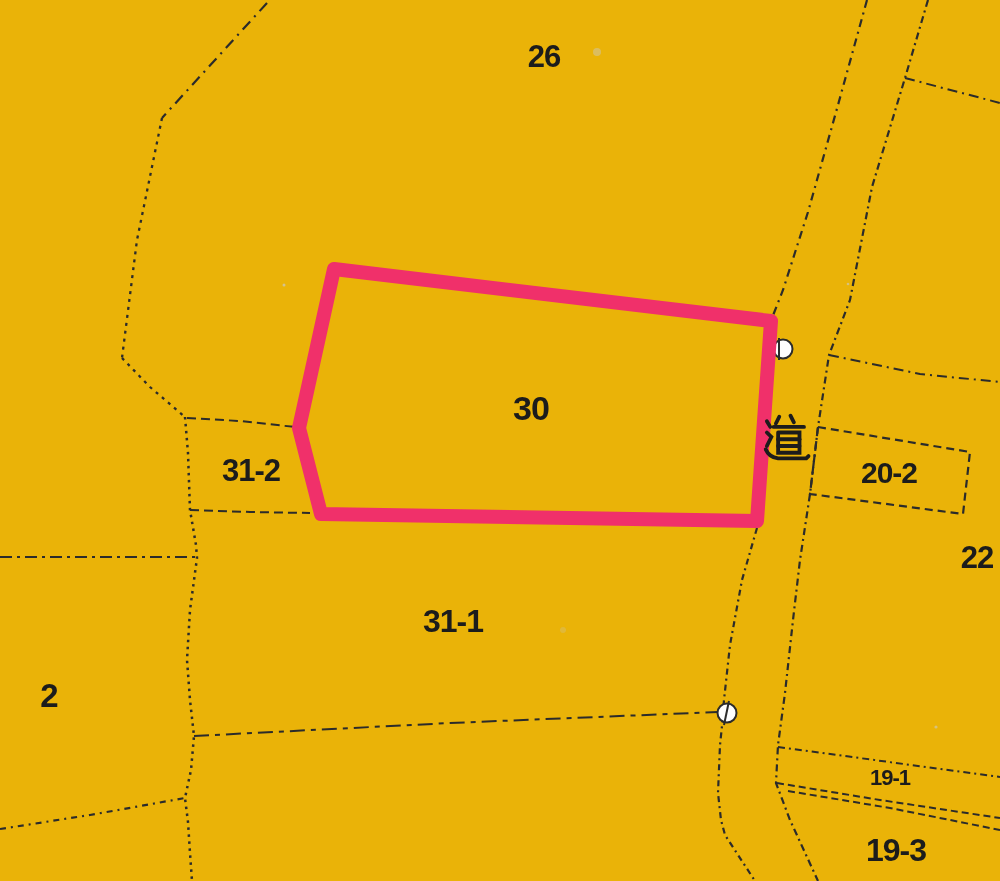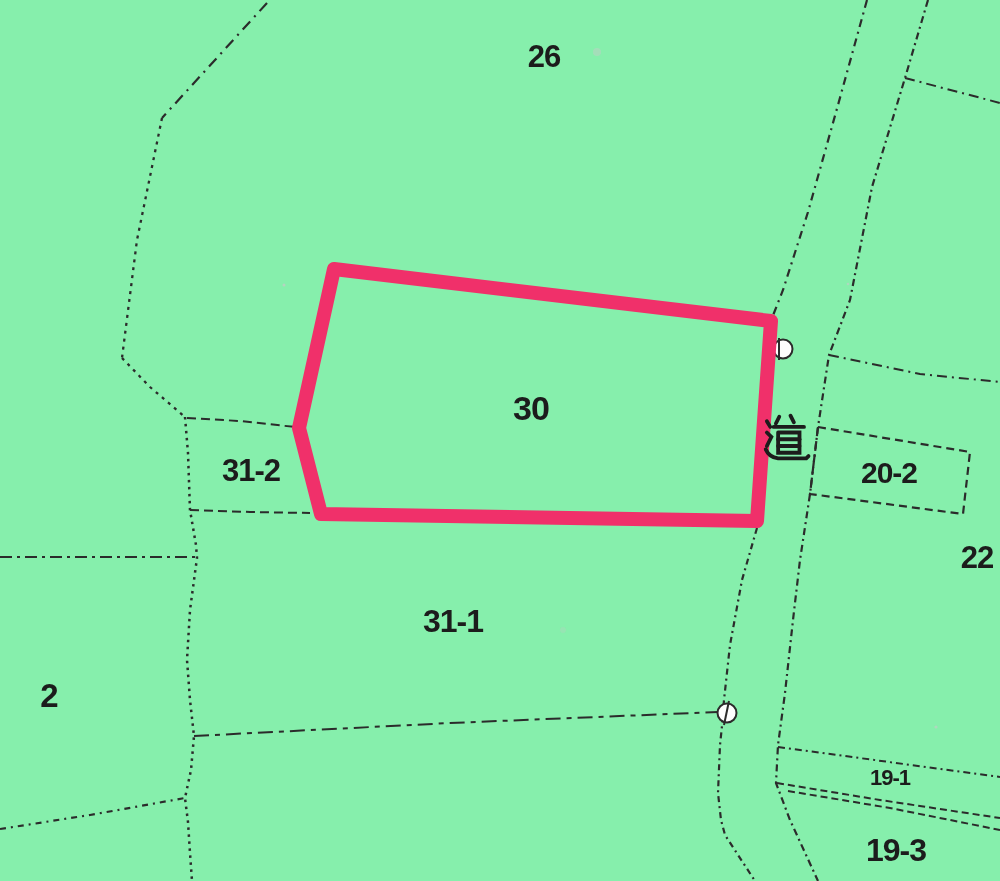--- a/index.html
+++ b/index.html
@@ -1,19 +1,19 @@
 <!DOCTYPE html>
 <html><head>
 <meta charset="utf-8">
 <style>
   html,body{margin:0;padding:0;background:#ffffff;}
   .stage{
     position:relative;
     width:1000px;height:881px;
-    background:#86efac;
+    background:#eab308;
     overflow:hidden;
     font-family:"Liberation Sans", sans-serif;
   }
   .stage svg{position:absolute;left:0;top:0;width:100%;height:100%;}
   text.parcel-label{
     font-family:"Liberation Sans", sans-serif;
     font-weight:bold;
     fill:#1c1c1c;
     text-anchor:middle;
     dominant-baseline:central;

